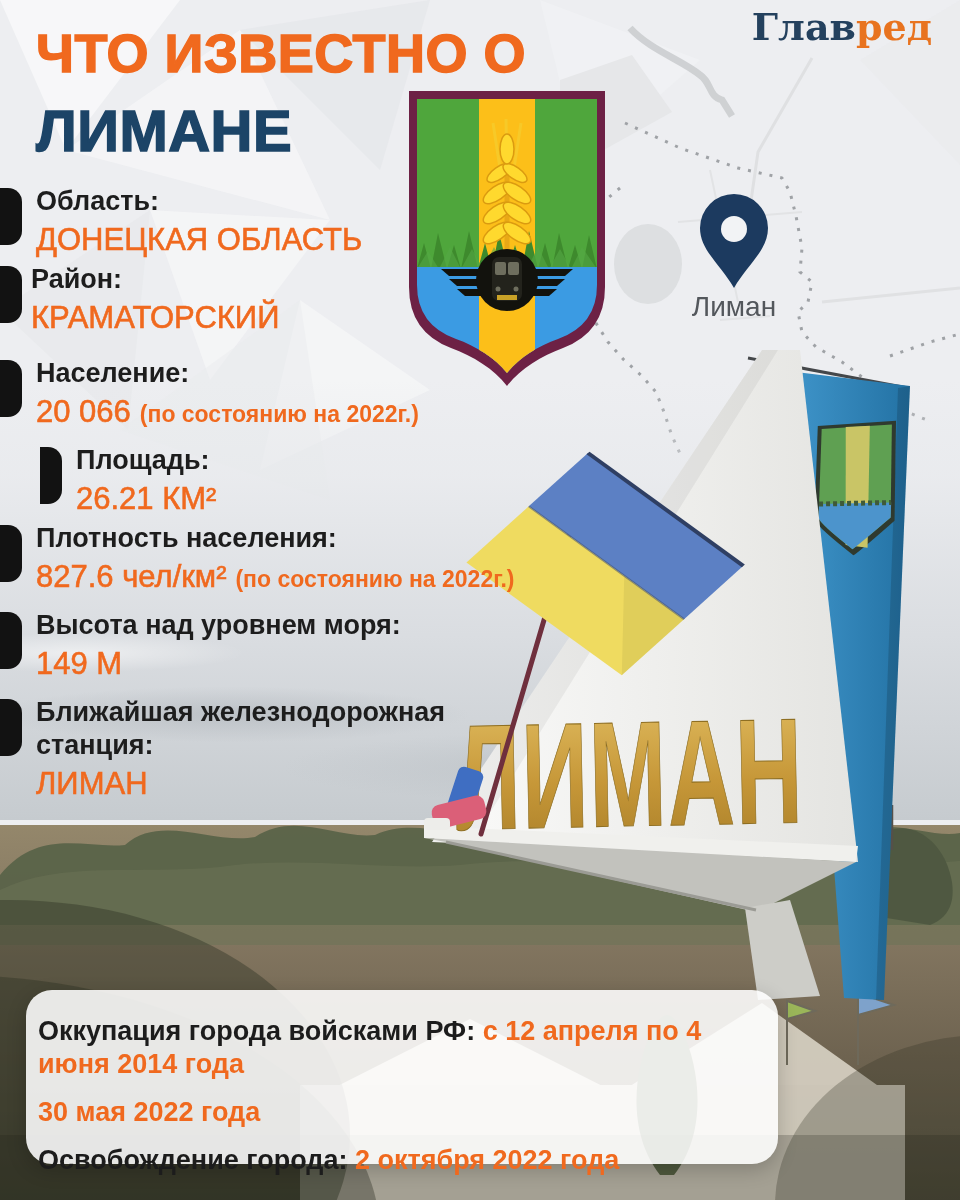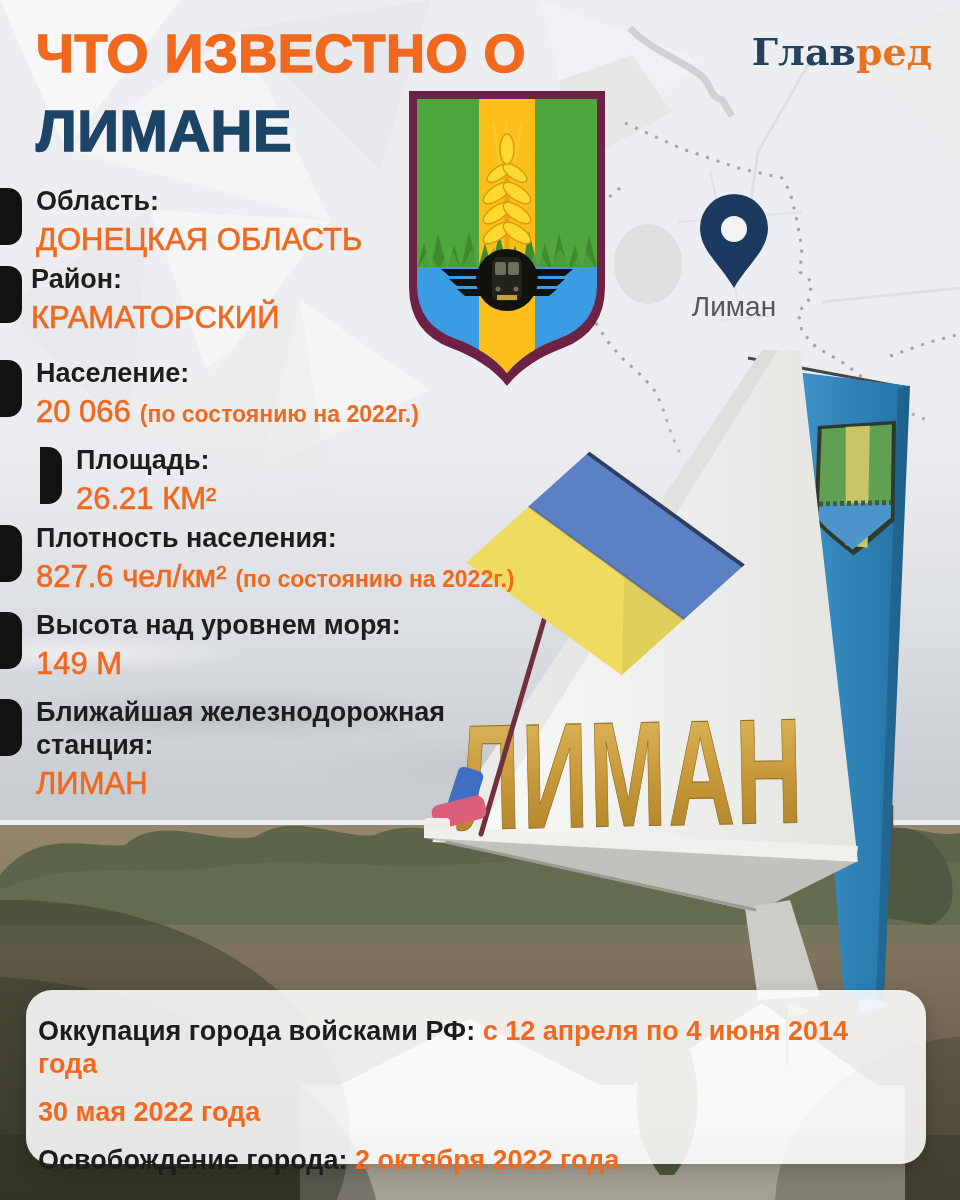--- a/index.html
+++ b/index.html
@@ -28,21 +28,21 @@
       linear-gradient(180deg, rgba(237,238,241,0) 0%, rgba(230,232,235,.55) 22%, #DADDE1 58%, #C6CBCF 100%);
   }
   .field{position:absolute;left:0;top:805px;width:960px;height:395px;z-index:4;}
   .stela-layer{position:absolute;left:0;top:330px;width:960px;height:680px;z-index:5;}
 
   
   .title{position:absolute;left:36px;top:14px;z-index:6;font-weight:bold;line-height:78px;letter-spacing:.5px;}
   .title .t1{font-size:54px;color:var(--orange);-webkit-text-stroke:1.5px var(--orange);}
   .title .t2{font-size:58px;color:var(--navy);-webkit-text-stroke:1.5px var(--navy);}
   .logo{
-    position:absolute;top:29px;right:28px;z-index:6;
+    position:absolute;top:4px;right:28px;z-index:6;
     font-family:"DejaVu Serif","Liberation Serif",serif;font-weight:bold;font-size:38px;letter-spacing:0;
   }
   .logo .lg1{color:#24415E;}
   .logo .lg2{color:#E8731F;}
 
   .coa{position:absolute;left:397px;top:83px;z-index:6;}
 
   
   .facts{position:absolute;inset:0;z-index:6;}
   .fact{position:absolute;left:0;padding-left:36px;width:600px;}
@@ -57,21 +57,21 @@
     position:absolute;left:0;top:3px;width:22px;height:57px;background:#121212;
     border-radius:0 14px 14px 0;
   }
   .flabel{font-size:27px;font-weight:bold;color:#1D1D1D;line-height:33px;}
   .fvalue{margin-top:4px;line-height:36px;}
   .fvalue .v{font-size:31px;font-weight:normal;color:var(--orange);-webkit-text-stroke:.6px var(--orange);}
   .fvalue .note{font-size:23px;font-weight:bold;color:var(--orange);margin-left:9px;}
 
   
   .timeline{
-    position:absolute;left:26px;top:990px;width:900px;height:174px;z-index:7;
+    position:absolute;left:26px;top:990px;width:752px;height:174px;z-index:7;
     background:rgba(255,255,255,.88);border-radius:26px;
     box-shadow:0 6px 20px rgba(0,0,0,.20);
     padding:25px 16px 0 12px;
   }
   .timeline p{margin:0 0 15px 0;font-size:27px;font-weight:bold;line-height:33px;}
   .timeline .k{color:#1C1C1C;}
   .timeline .v{color:var(--orange);}
 </style>
 </head>
 <body>

